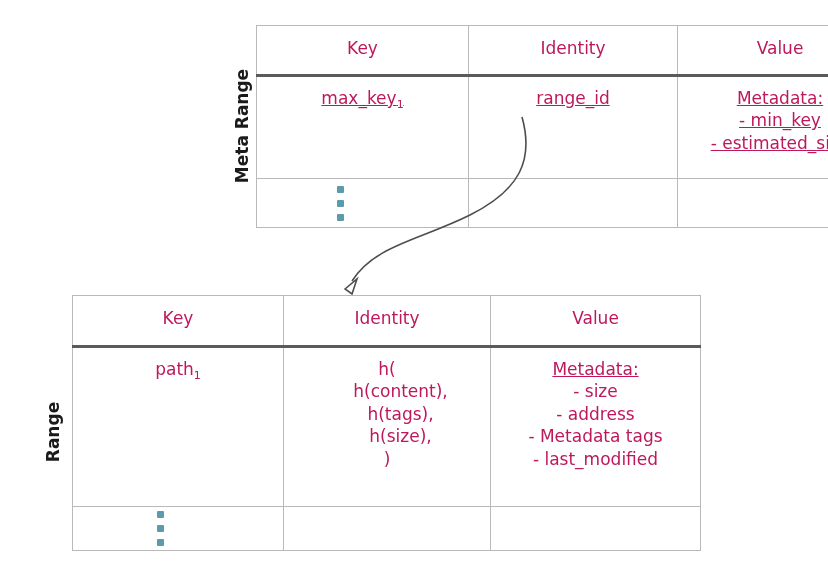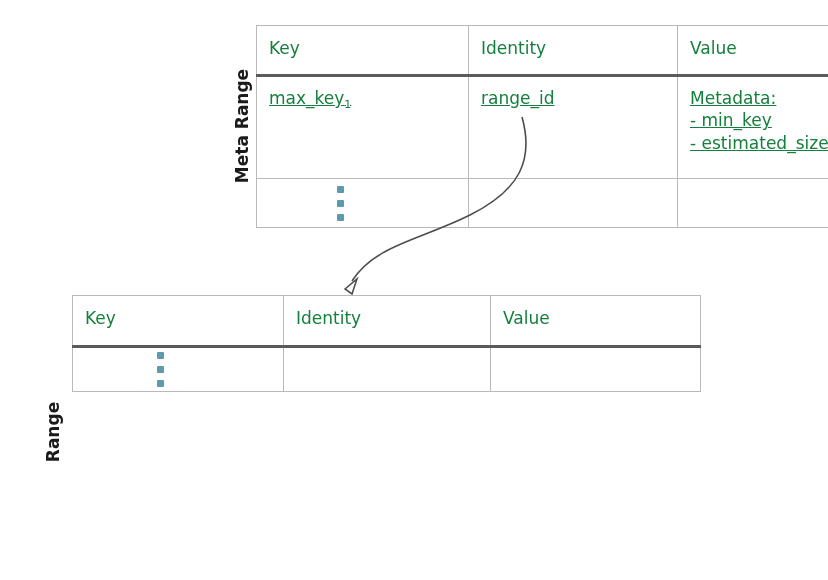--- a/index.html
+++ b/index.html
@@ -50,21 +50,22 @@
     border-collapse: collapse;
     table-layout: fixed;
     background: #ffffff;
   }
   .tbl td {
     border: 1px solid #b9b9b9;
     vertical-align: top;
     padding: 10px 12px 8px 12px;
     font-size: 17px;
     line-height: 1.32;
-    color: #15803d;
+    color: #be185d;
+    text-align: center;
   }
   .tbl .hdr td {
     border-bottom: 3px solid #5a5a5a;
     padding-top: 11px;
     padding-bottom: 10px;
   }
   .tbl .dots-row td {
     padding: 0;
   }
 
@@ -180,20 +181,37 @@
 
   <div class="side-label range">Range</div>
 
   <table class="tbl" id="range-table">
     <tbody>
         <tr class="hdr">
       <td class="c-key">Key</td>
       <td class="c-ident">Identity</td>
       <td class="c-val">Value</td>
     </tr>
+    <tr class="body-row">
+      <td><span>path</span><span class="sub">1</span></td>
+      <td>
+            <span class="ident-block">h(
+     h(content),
+     h(tags),
+     h(size),
+)</span>
+          </td>
+      <td>
+            <span class="meta-title">Metadata:</span>
+            <span class="meta-list">- size
+- address
+- Metadata tags
+- last_modified</span>
+          </td>
+    </tr>
     <tr class="dots-row">
       <td>
         <span class="vdots">
               <i></i>
               <i></i>
               <i></i>
             </span>
       </td>
       <td></td>
       <td></td>

